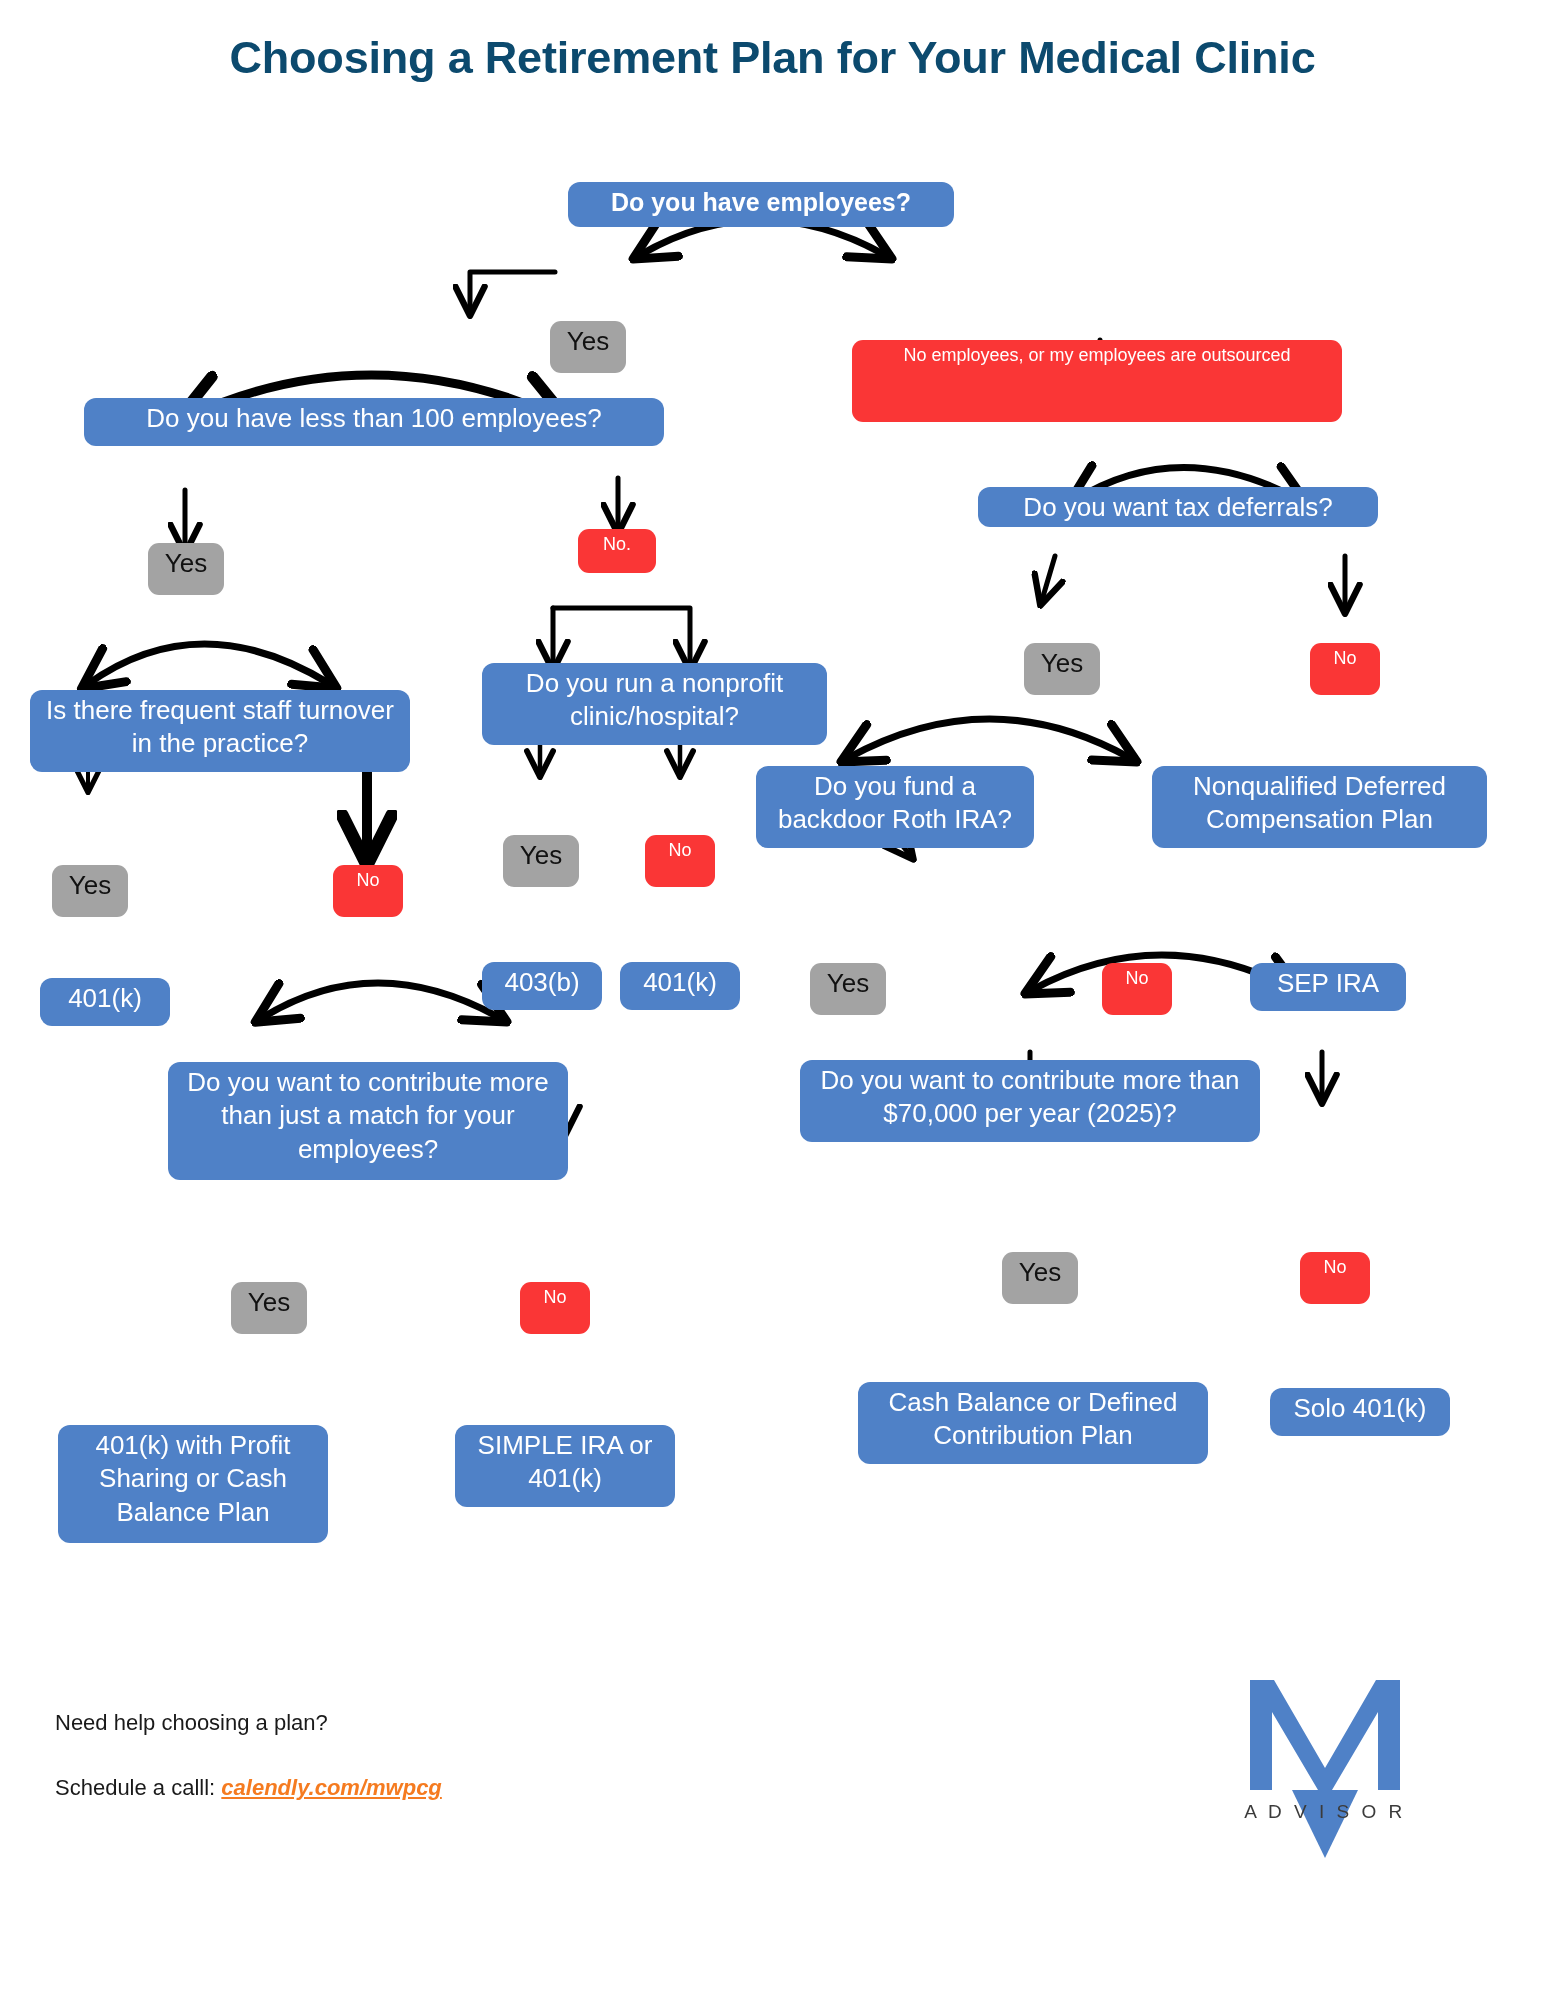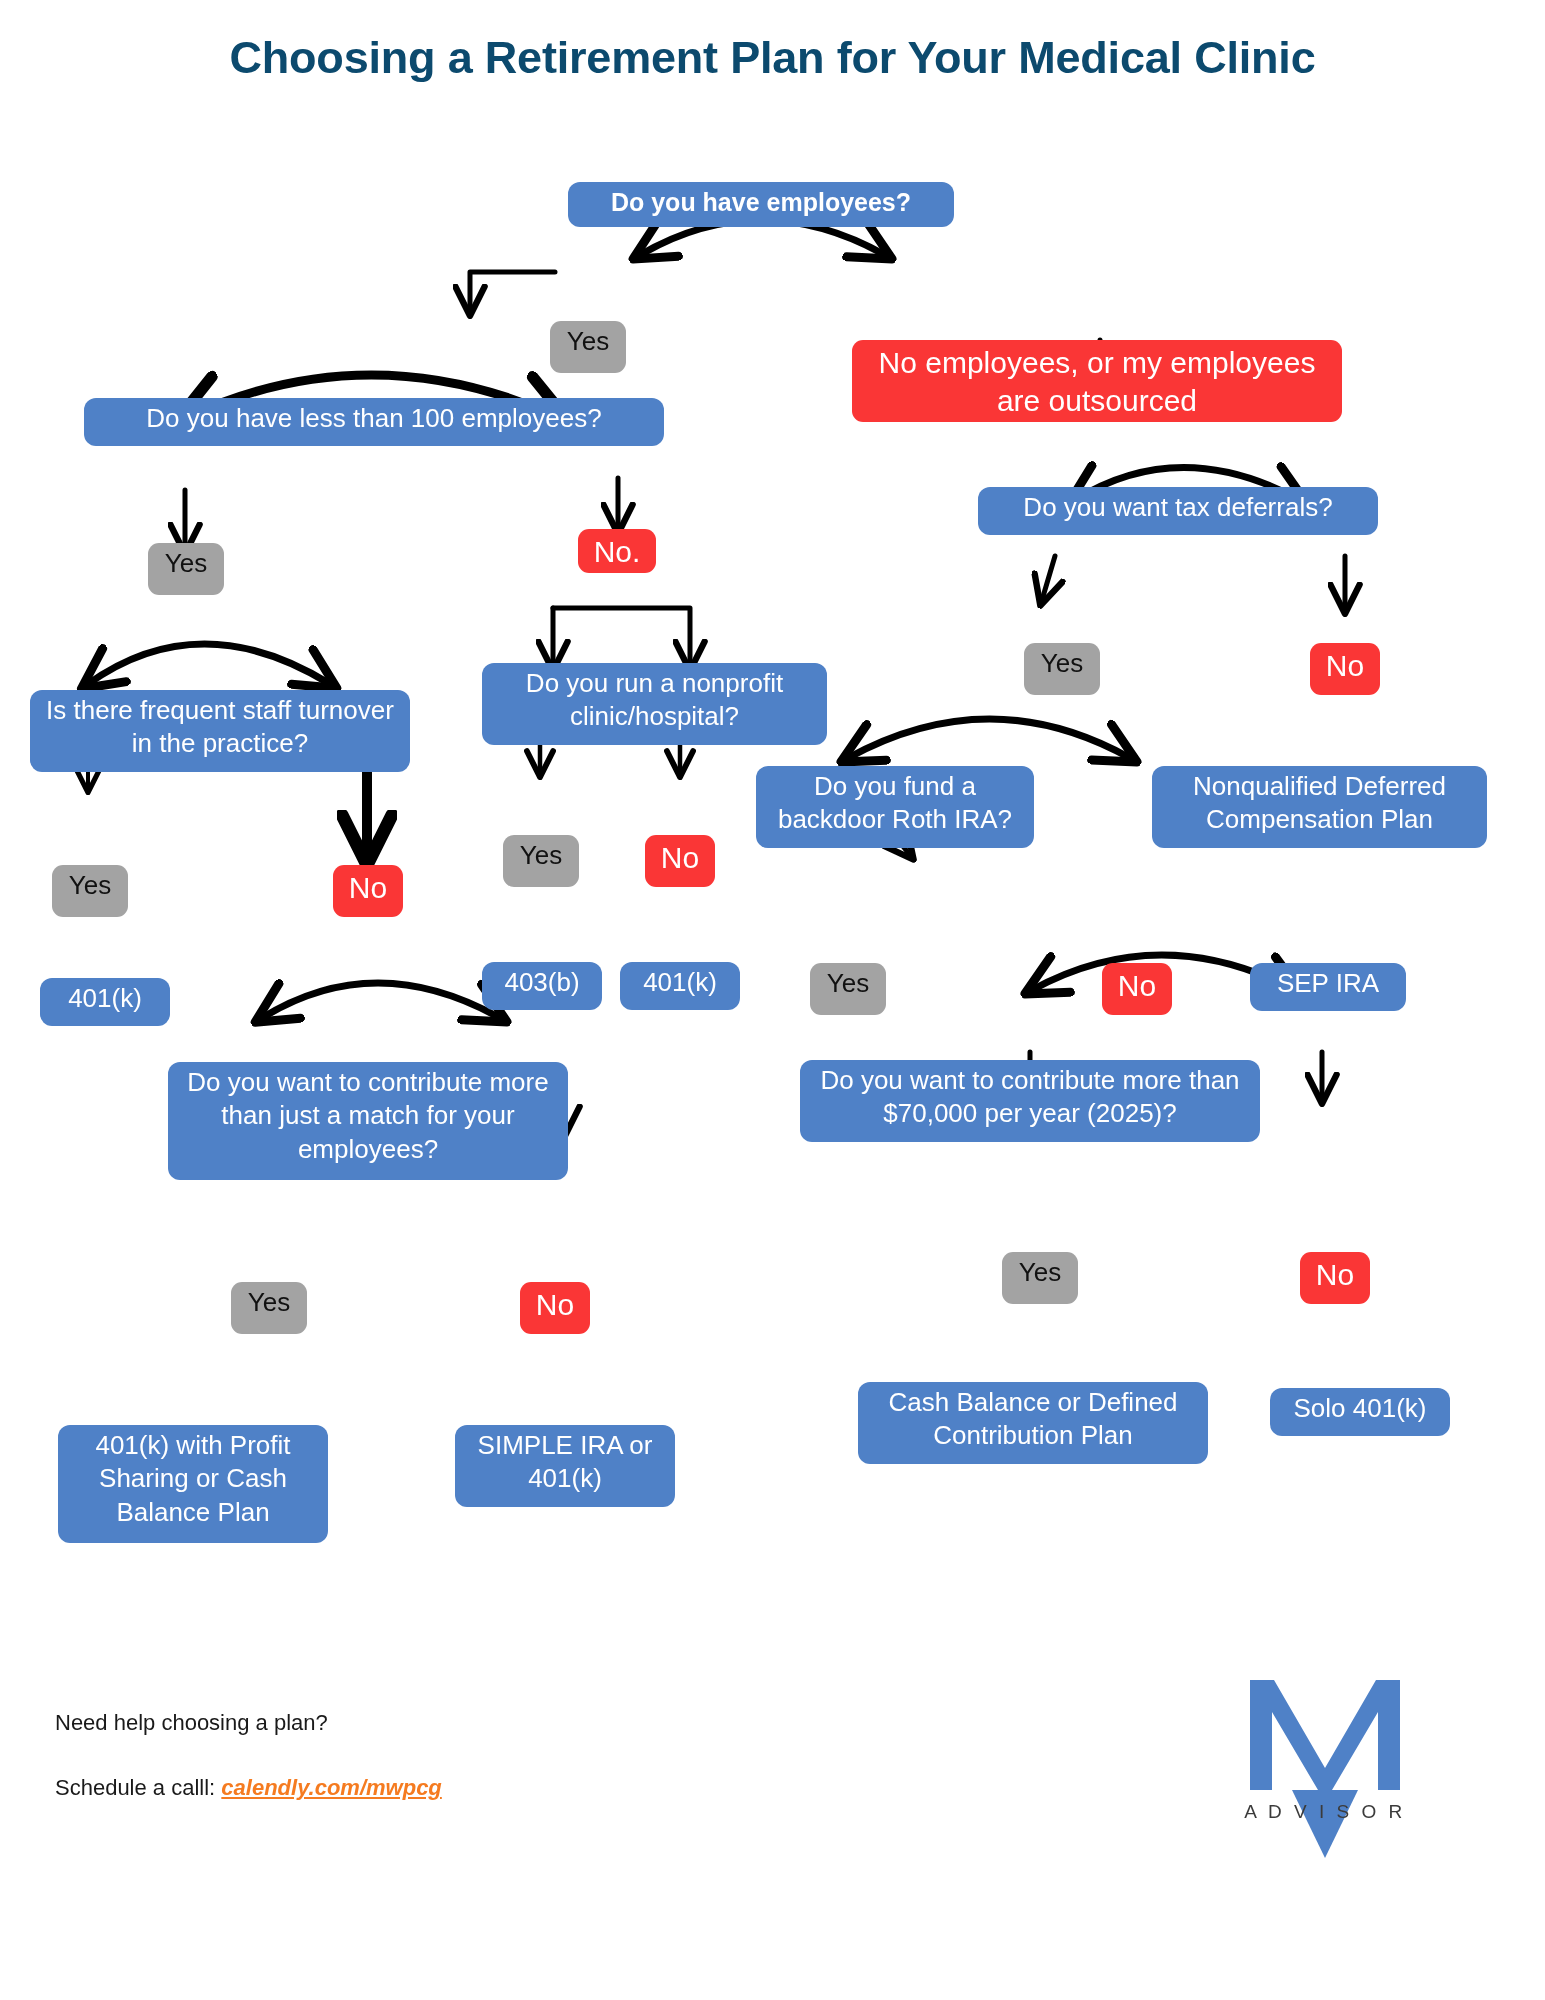--- a/index.html
+++ b/index.html
@@ -50,21 +50,21 @@
   }
   .green {
     background: #a3a3a3;
     color: #111111;
     font-size: 26px;
     border-radius: 11px;
   }
   .red {
     background: #FA3636;
     color: #ffffff;
-    font-size: 30px;
+    font-size: 18px;
     border-radius: 11px;
   }
   #title {
     position: absolute;
     left: 0;
     top: 32px;
     width: 1545px;
     text-align: center;
     color: #0c4a6e;
     font-size: 45px;
@@ -170,21 +170,21 @@
   </div>
 
   <div class="node red" style="left:852px; top:340px; width:490px; height:82px;">
     <span>No employees, or my employees are outsourced</span>
   </div>
 
   <div class="node blue" style="left:84px; top:398px; width:580px; height:48px;">
     <span>Do you have less than 100 employees?</span>
   </div>
 
-  <div class="node blue" style="left:978px; top:487px; width:400px; height:48px;">
+  <div class="node blue" style="left:978px; top:487px; width:400px; height:40px;">
     <span>Do you want tax deferrals?</span>
   </div>
 
   <div class="node green" style="left:148px; top:543px; width:76px; height:52px;">
     <span>Yes</span>
   </div>
 
   <div class="node red" style="left:578px; top:529px; width:78px; height:44px;">
     <span>No.</span>
   </div>

